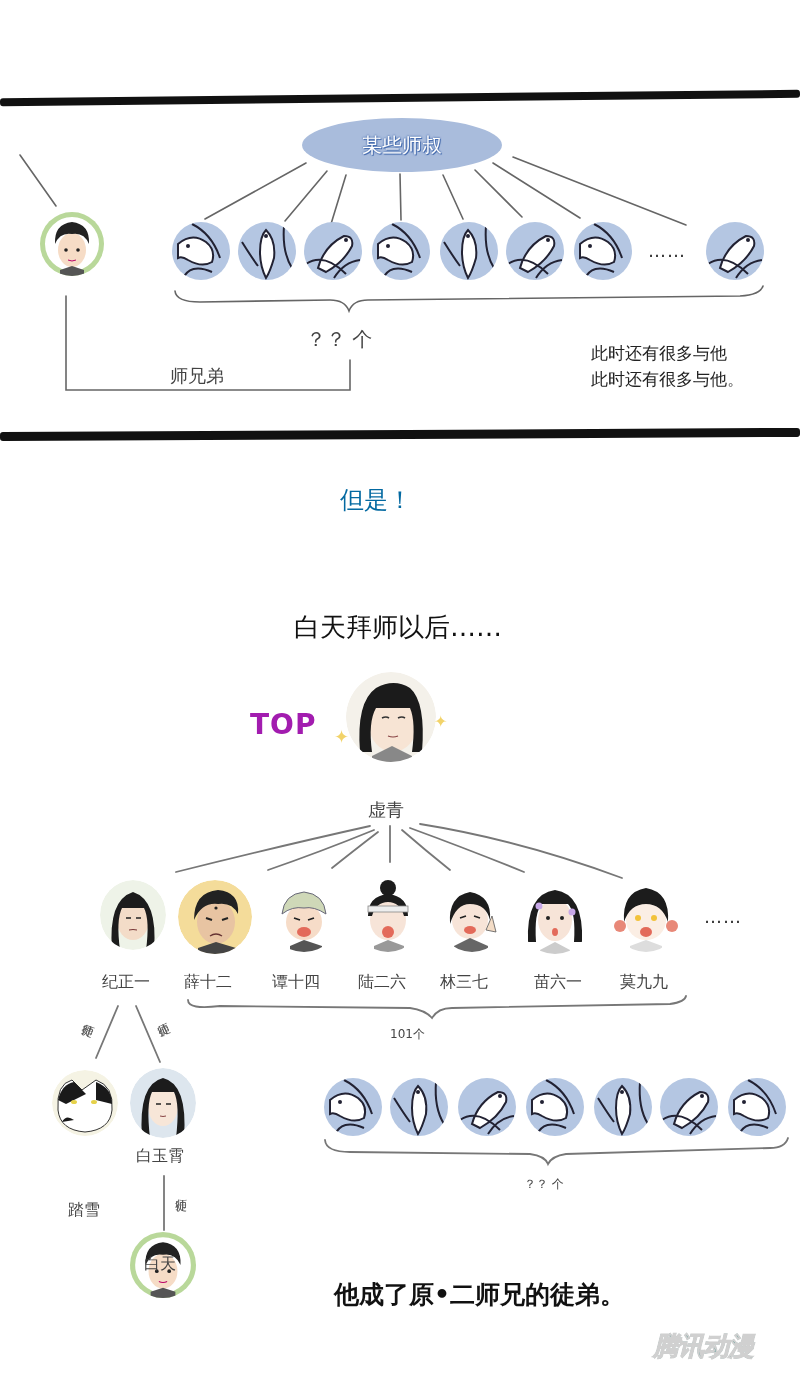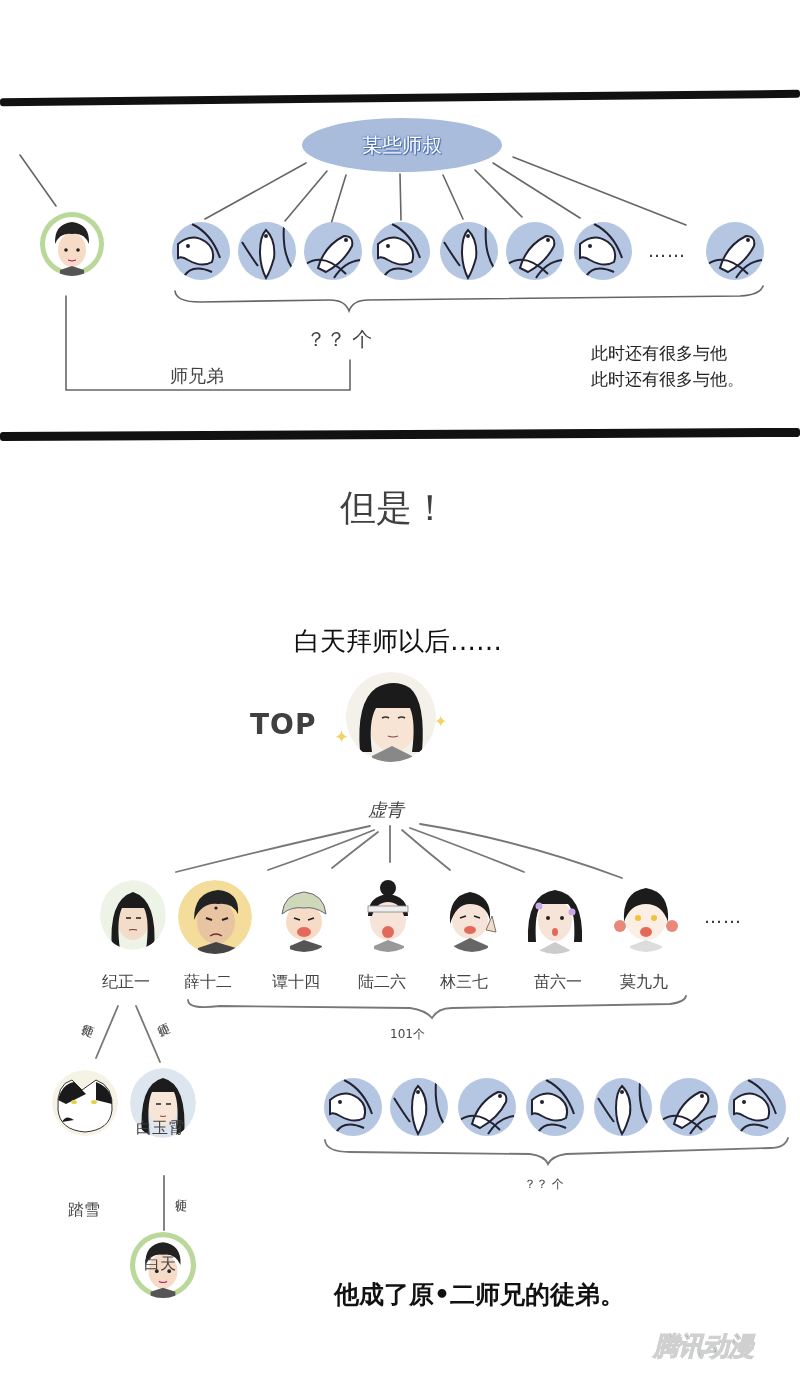--- a/index.html
+++ b/index.html
@@ -7,23 +7,23 @@
   .abs { position:absolute; }
   .brush { position:absolute; left:0; width:800px; height:8px; background:#111; border-radius:3px; }
   .ellipse { position:absolute; left:302px; top:118px; width:200px; height:54px; border-radius:50%; background:#a9bcdc; display:flex; align-items:center; justify-content:center; }
   .ellipse span { color:#fff; font-size:20px; font-weight:normal; text-shadow:0 0 2px #4a6fb0, 0 0 2px #4a6fb0, 1px 1px 0 #4a6fb0; }
   .fish { position:absolute; width:58px; height:58px; border-radius:50%; background:#b4c6e2; overflow:hidden; }
   .fish svg { width:58px; height:58px; }
   .avatar { position:absolute; border-radius:50%; overflow:hidden; }
   .avatar svg { width:100%; height:100%; display:block; }
   .label { position:absolute; font-size:16px; color:#444; white-space:nowrap; }
   .lines { position:absolute; left:0; top:0; width:800px; height:1386px; pointer-events:none; }
-  .txt-big { position:absolute; font-size:36px; color:#404040; }
+  .txt-big { position:absolute; font-size:24px; color:#0369a1; }
   .txt-mid { position:absolute; font-size:26px; color:#111; }
-  .top { position:absolute; left:250px; top:708px; font-size:28px; font-weight:bold; color:#404040; letter-spacing:1px; }
+  .top { position:absolute; left:250px; top:708px; font-size:28px; font-weight:bold; color:#a21caf; letter-spacing:1px; }
   .dots { position:absolute; font-size:18px; color:#333; letter-spacing:1px; }
   .note { position:absolute; font-size:17px; color:#222; line-height:26px; }
   .vlabel { position:absolute; font-size:12px; color:#555; writing-mode:vertical-rl; }
   .watermark { position:absolute; left:653px; top:1329px; font-size:26px; font-weight:bold; font-style:italic; color:#0f766e; -webkit-text-stroke:1px #d0d0d0; letter-spacing:-1px; }
 </style>
 </head>
 <body>
 
 <div class="brush" style="top:94px; transform:rotate(-0.6deg);"></div>
 
@@ -115,38 +115,38 @@
 <div class="label" style="left:306px; top:326px; font-size:20px;">？？ 个</div>
 <div class="label" style="left:170px; top:364px; font-size:18px;">师兄弟</div>
 <div class="note" style="left:560px; top:340px;margin-left:31px;">
   <div>此时还有很多与他</div>
   <div>此时还有很多与他。</div>
 </div>
 
 <div class="brush" style="top:430px; height:9px; transform:rotate(-0.3deg);"></div>
 
 <div class="txt-big" style="left:340px; top:484px;">但是！</div>
-<div class="txt-mid" style="left:294px; top:624px;">白天拜师以后……</div>
+<div class="txt-mid" style="left:294px; top:610px;">白天拜师以后……</div>
 
 <div class="top">TOP</div>
 
 <div class="avatar" style="left:346px; top:672px; width:90px; height:90px;">
   <svg viewBox="0 0 90 90">
       <circle cx="45" cy="45" r="45" fill="#f4f1ea"></circle>
       <ellipse cx="47" cy="52" rx="24" ry="28" fill="#f7e4d4"></ellipse>
       <path d="M14,80 Q10,30 30,16 Q48,6 64,16 Q80,30 76,80 L66,80 Q70,50 64,36 L30,36 Q22,50 26,80Z" fill="#1b1b1b"></path>
       <path d="M36,46 Q40,44 43,46" stroke="#333" stroke-width="1.6" fill="none"></path>
       <path d="M52,46 Q56,44 59,46" stroke="#333" stroke-width="1.6" fill="none"></path>
       <path d="M42,64 Q47,66 52,64" stroke="#844" stroke-width="1.2" fill="none"></path>
       <path d="M26,84 L46,74 L66,84 L66,90 L26,90Z" fill="#888"></path>
     </svg>
 </div>
 <div class="abs" style="left:334px; top:726px; color:#f2d36a; font-size:18px;">✦</div>
 <div class="abs" style="left:434px; top:712px; color:#f2d36a; font-size:16px;">✦</div>
-<div class="label" style="left:368px; top:798px; font-size:18px;font-style:italic;">虚青</div>
+<div class="label" style="left:368px; top:798px; font-size:18px;">虚青</div>
 
 <svg class="lines" viewBox="0 0 800 1386">
   <g stroke="#777" stroke-width="1.8" fill="none" stroke-linecap="round">
     <path d="M370,826 Q280,846 176,872"></path>
     <path d="M374,830 Q320,852 268,870"></path>
     <path d="M378,832 Q352,852 332,868"></path>
     <line x1="390" y1="826" x2="390" y2="862"></line>
     <path d="M402,830 Q425,850 450,870"></path>
     <path d="M410,828 Q470,850 524,872"></path>
     <path d="M420,824 Q520,840 622,878"></path>
@@ -273,21 +273,21 @@
   <svg viewBox="0 0 66 70">
       <ellipse cx="33" cy="35" rx="33" ry="35" fill="#dde6ee"></ellipse>
       <ellipse cx="33" cy="38" rx="15" ry="20" fill="#f7e6d8"></ellipse>
       <path d="M12,70 Q8,16 33,10 Q58,16 54,70 L46,70 Q50,36 44,24 L22,24 Q16,36 20,70Z" fill="#1c1c1c"></path>
       <line x1="26" y1="36" x2="31" y2="36" stroke="#222" stroke-width="1.4"></line>
       <line x1="36" y1="36" x2="41" y2="36" stroke="#222" stroke-width="1.4"></line>
       <path d="M30,48 Q33,49 36,48" stroke="#844" stroke-width="1" fill="none"></path>
     </svg>
 </div>
 <div class="label" style="left:68px; top:1154px;margin-top:46px;">踏雪</div>
-<div class="label" style="left:136px; top:1118px;">白玉霄</div>
+<div class="label" style="left:136px; top:1146px;">白玉霄</div>
 
 <div class="avatar" style="left:130px; top:1232px; width:66px; height:66px;">
   <svg viewBox="0 0 64 64">
       <circle cx="32" cy="32" r="32" fill="#ffffff"></circle>
       <circle cx="32" cy="32" r="30" fill="none" stroke="#b9d89a" stroke-width="6"></circle>
       <ellipse cx="32" cy="38" rx="14" ry="17" fill="#f6dcc6"></ellipse>
       <path d="M15,32 Q14,12 32,10 Q50,12 49,32 Q44,20 32,22 Q20,20 15,32Z" fill="#222"></path>
       <circle cx="26" cy="38" r="1.8" fill="#222"></circle>
       <circle cx="38" cy="38" r="1.8" fill="#222"></circle>
       <path d="M28,48 Q32,50 36,48" stroke="#b06" stroke-width="1" fill="none"></path>

